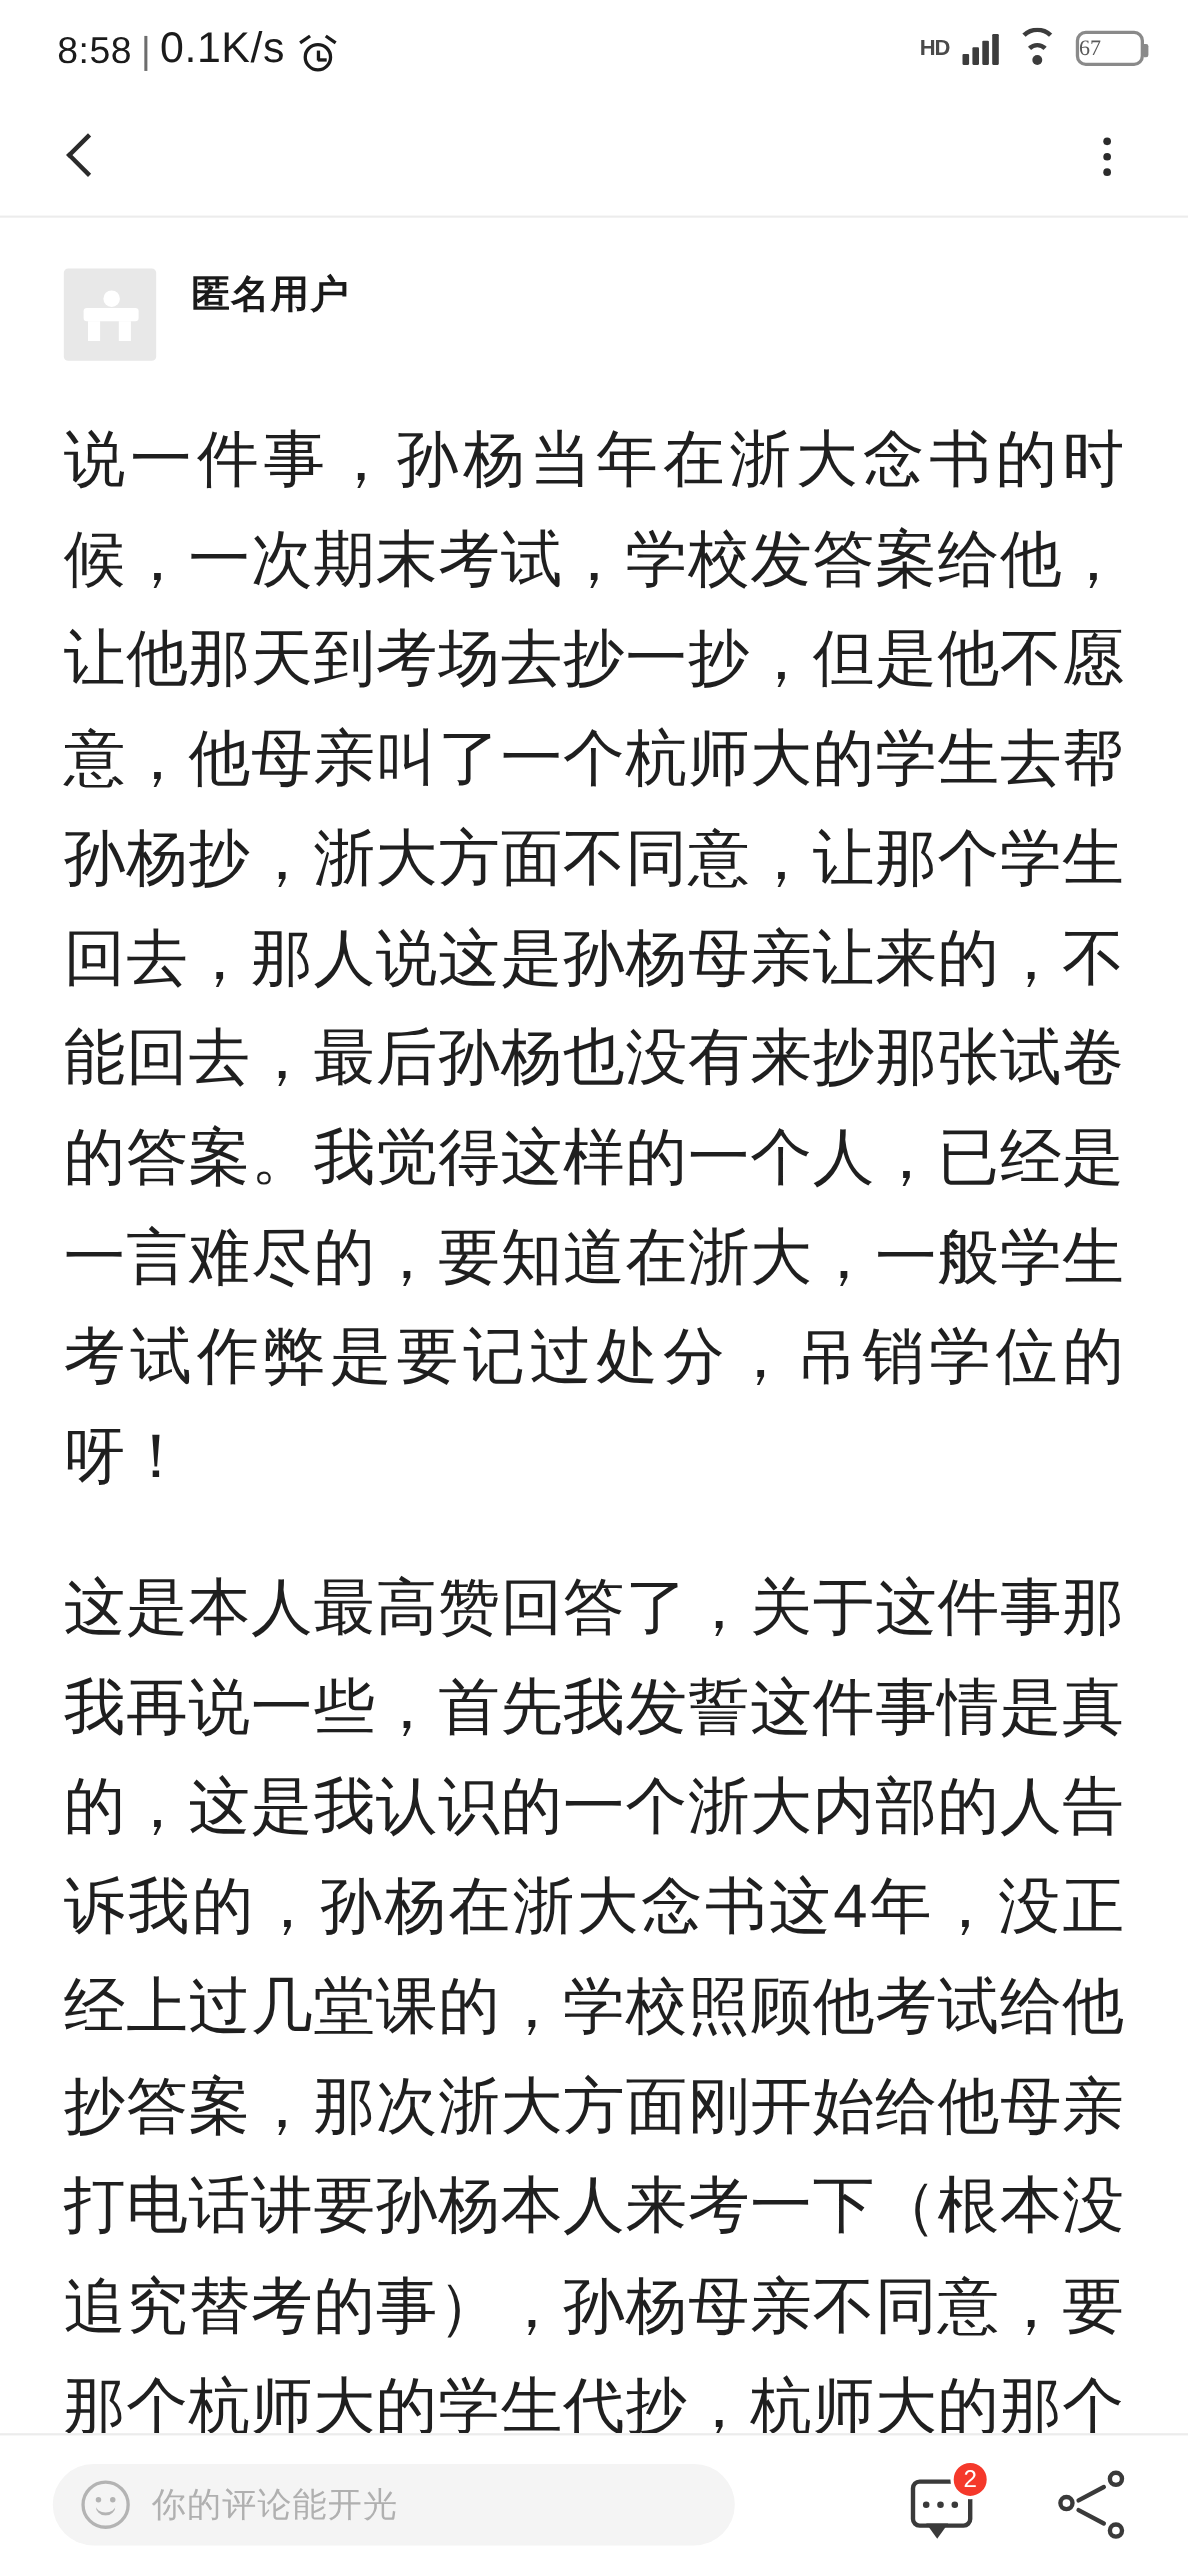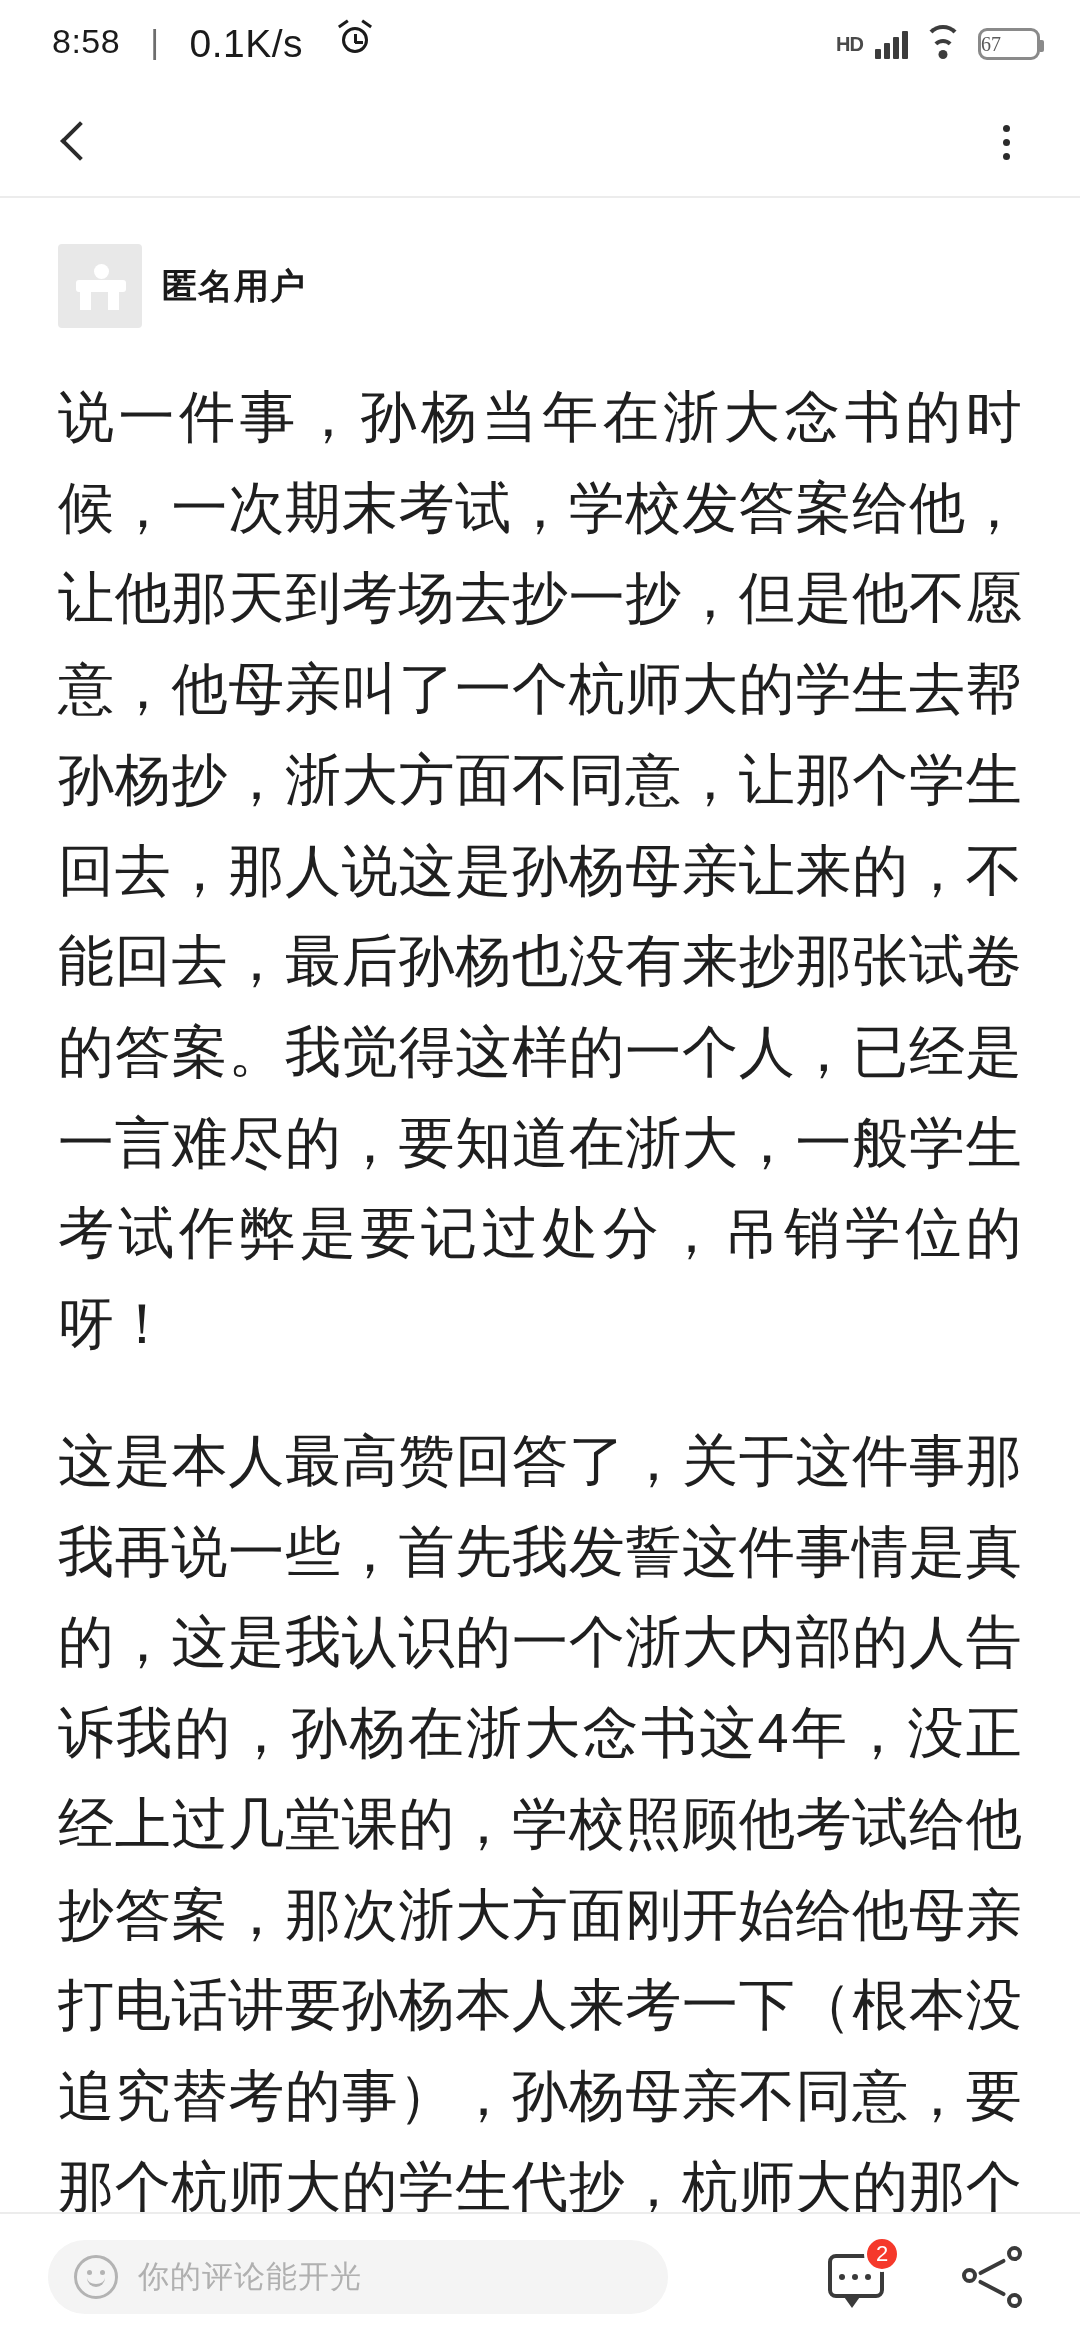--- a/index.html
+++ b/index.html
@@ -24,22 +24,22 @@
     height: 88px;
     flex: 0 0 88px;
     display: flex;
     align-items: center;
     justify-content: space-between;
     padding: 0 40px 0 52px;
     background: #ffffff;
   }
   .status-left {
     display: flex;
-    align-items: flex-start;
-    gap: 30px;
+    align-items: flex-end;
+    gap: 8px;
     font-size: 34px;
     color: #1b1b1b;
     letter-spacing: 0.5px;
   }
   .status-left .sep { color: #6d6d6d; font-weight: 300; }
   .status-left .net { font-size: 39px; color: #1b1b1b; }
   .alarm-icon {
     width: 32px; height: 32px;
     display: inline-block;
     position: relative;
@@ -190,22 +190,22 @@
 
   
   .content {
     flex: 1 1 auto;
     background: #ffffff;
     padding: 46px 58px 0 58px;
     overflow: hidden;
   }
   .author-row {
     display: flex;
-    align-items: center;
-    gap: 20px;
+    align-items: flex-start;
+    gap: 32px;
     margin-bottom: 44px;
   }
   .avatar {
     width: 84px; height: 84px;
     background: #e8e8e8;
     border-radius: 4px;
     position: relative;
     overflow: hidden;
     flex: 0 0 84px;
   }

